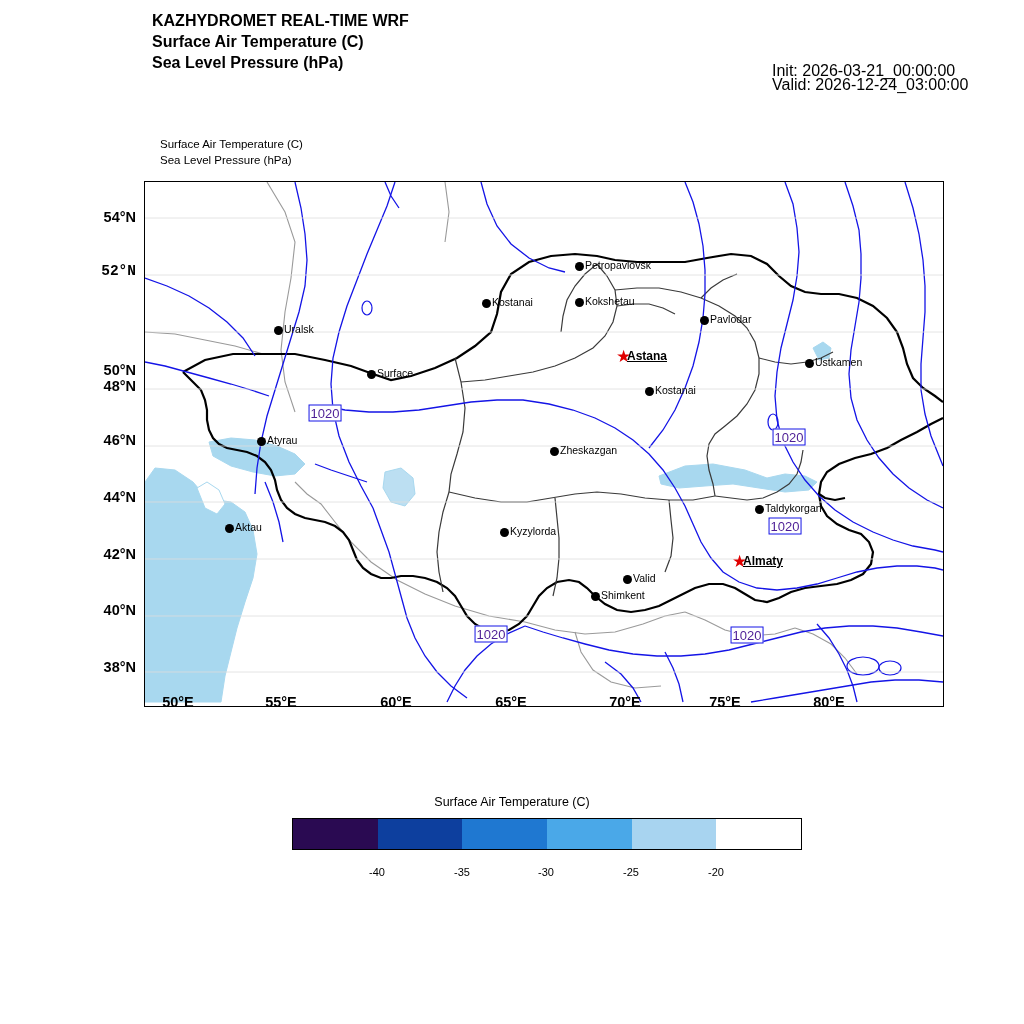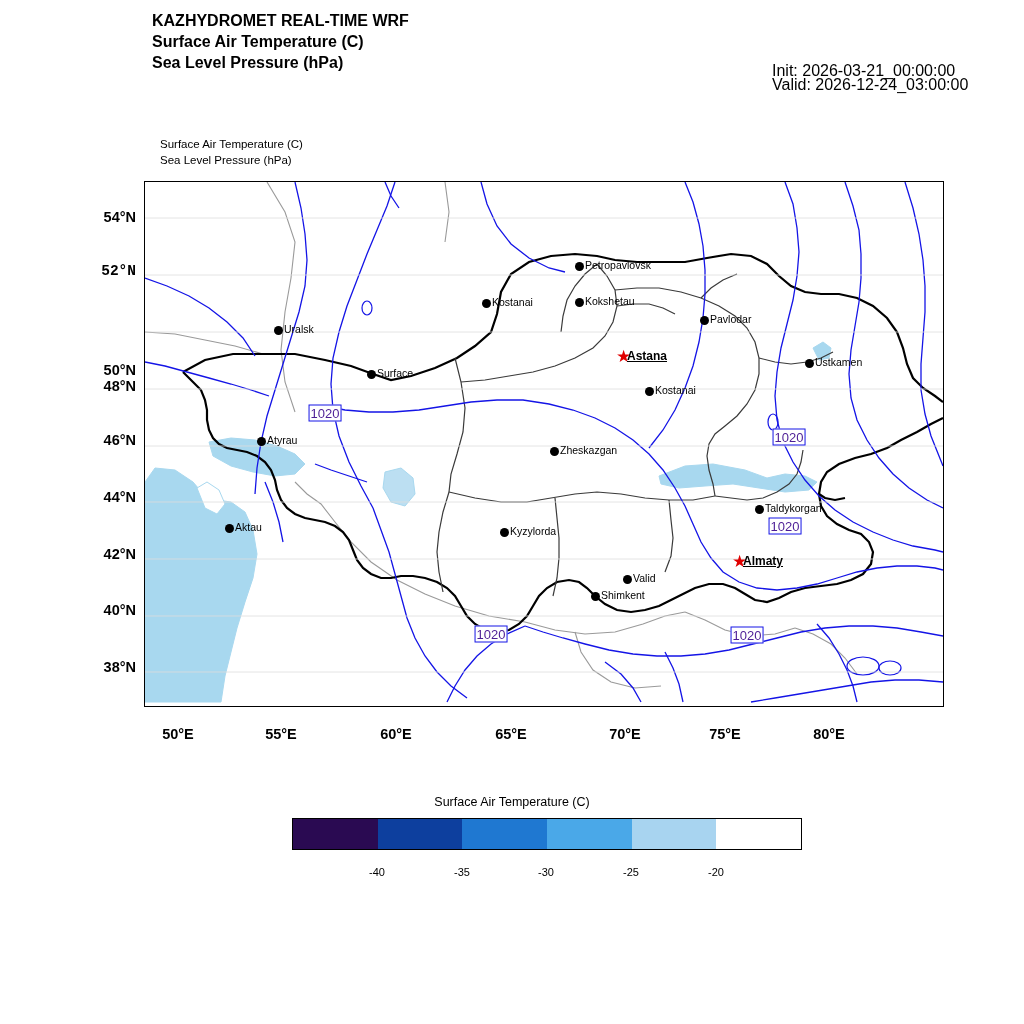--- a/index.html
+++ b/index.html
@@ -74,21 +74,21 @@
     white-space: nowrap;
   }
   #ylabels {
     left: 70px;
     top: 181px;
     width: 66px;
     height: 526px;
   }
   #xlabels {
     left: 144px;
-    top: 726px;
+    top: 694px;
     width: 800px;
     height: 24px;
   }
   .xtick {
     top: 0;
     font-size: 14.5px;
     font-weight: bold;
     white-space: nowrap;
     transform: translateX(-50%);
   }

